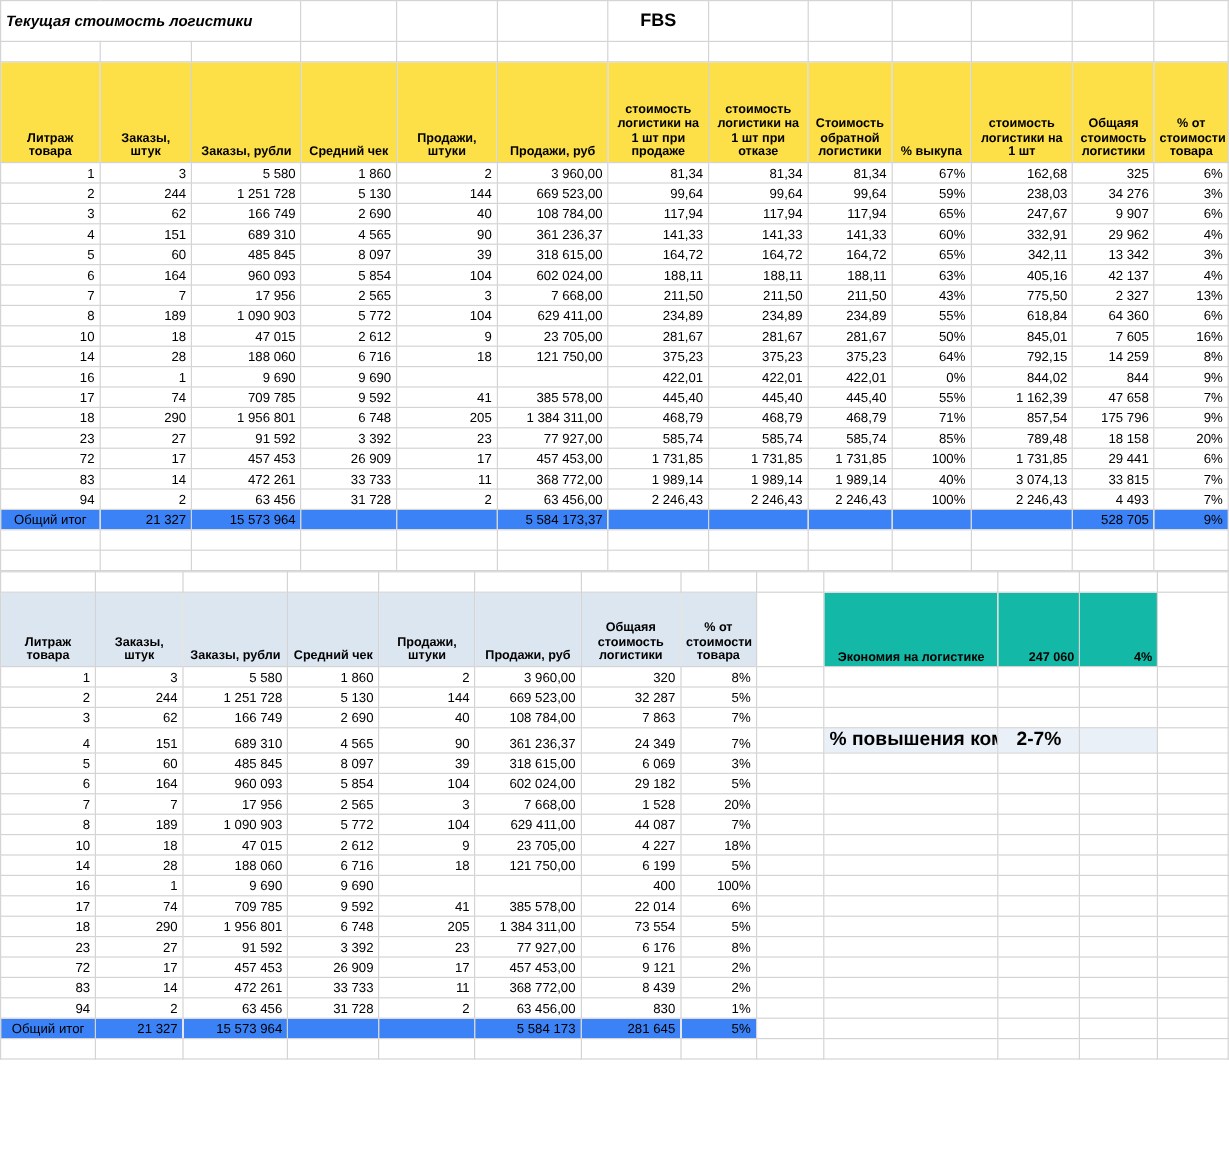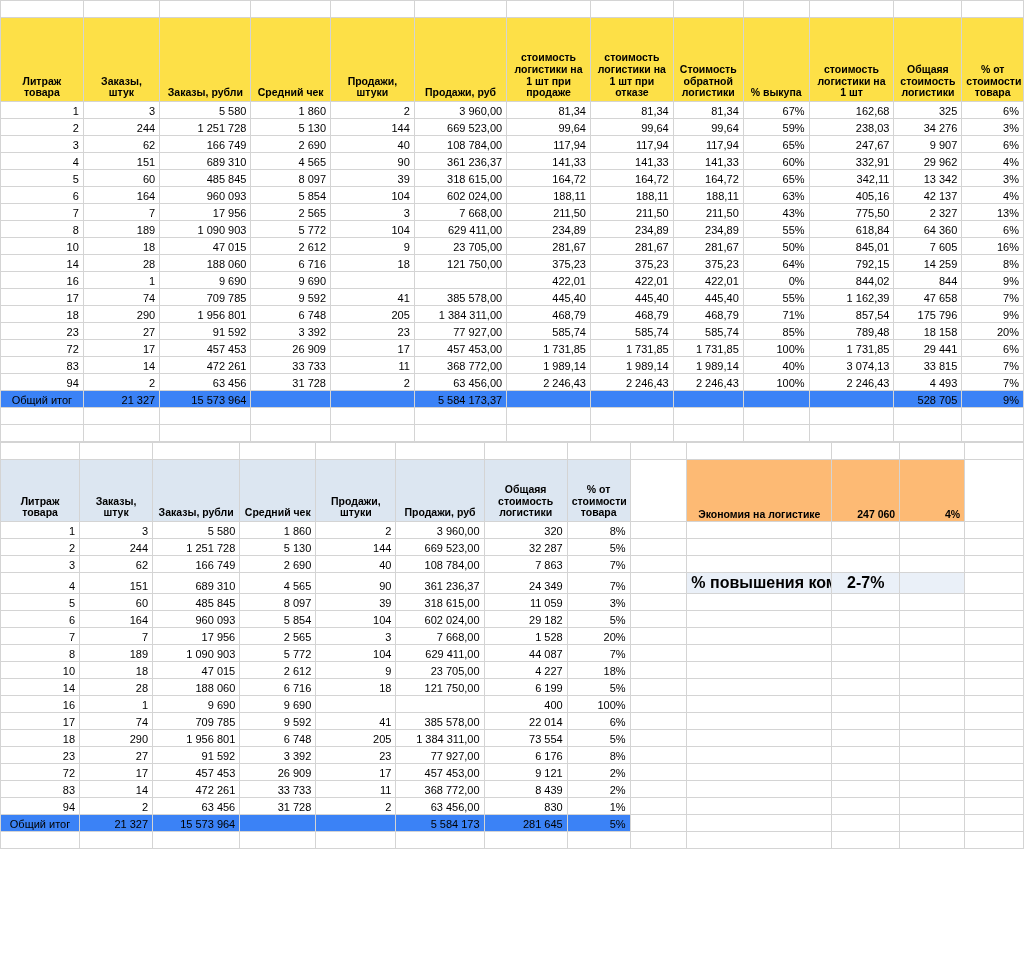--- a/index.html
+++ b/index.html
@@ -73,21 +73,21 @@
     line-height: 1.12;
     font-size: 10.5px;
     height: 62px;
     padding-bottom: 2px;
   }
   .total {
     background: #3b82f6;
     font-weight: normal;
   }
   .side-box {
-    background: #fdba74;
+    background: #14b8a6;
     font-weight: bold;
     font-size: 10.5px;
   }
   .side-box-light {
     background: #eaf0f8;
     font-weight: bold;
     font-size: 16px;
   }
 </style>
 </head>
@@ -105,20 +105,33 @@
         <col style="width:87px">
         <col style="width:79px">
         <col style="width:78px">
       <col style="width:66px">
         <col style="width:62px">
         <col style="width:80px">
         <col style="width:64px">
       <col style="width:58px">
     </colgroup>
     <tbody>
+      <tr>
+        <td class="title-cell" colspan="3">Текущая стоимость логистики</td>
+        <td></td>
+        <td></td>
+        <td></td>
+        <td class="fbs-cell">FBS</td>
+        <td></td>
+        <td></td>
+        <td></td>
+        <td></td>
+        <td></td>
+        <td></td>
+      </tr>
       <tr class="blank">
         <td></td>
           <td></td>
         <td></td>
           <td></td>
         <td></td>
           <td></td>
         <td></td>
           <td></td>
         <td></td>
@@ -552,21 +565,21 @@
           <td class="side-box-light"></td>
           <td></td>
         </tr>
       <tr>
           <td class="num">5</td>
           <td class="num">60</td>
           <td class="num">485 845</td>
           <td class="num">8 097</td>
           <td class="num">39</td>
           <td class="num">318 615,00</td>
-          <td class="num">11 059</td>
+          <td class="num">6 069</td>
           <td class="num">3%</td>
           <td></td>
           <td></td>
           <td></td>
           <td></td>
           <td></td>
         </tr>
       <tr>
           <td class="num">6</td>
           <td class="num">164</td>

